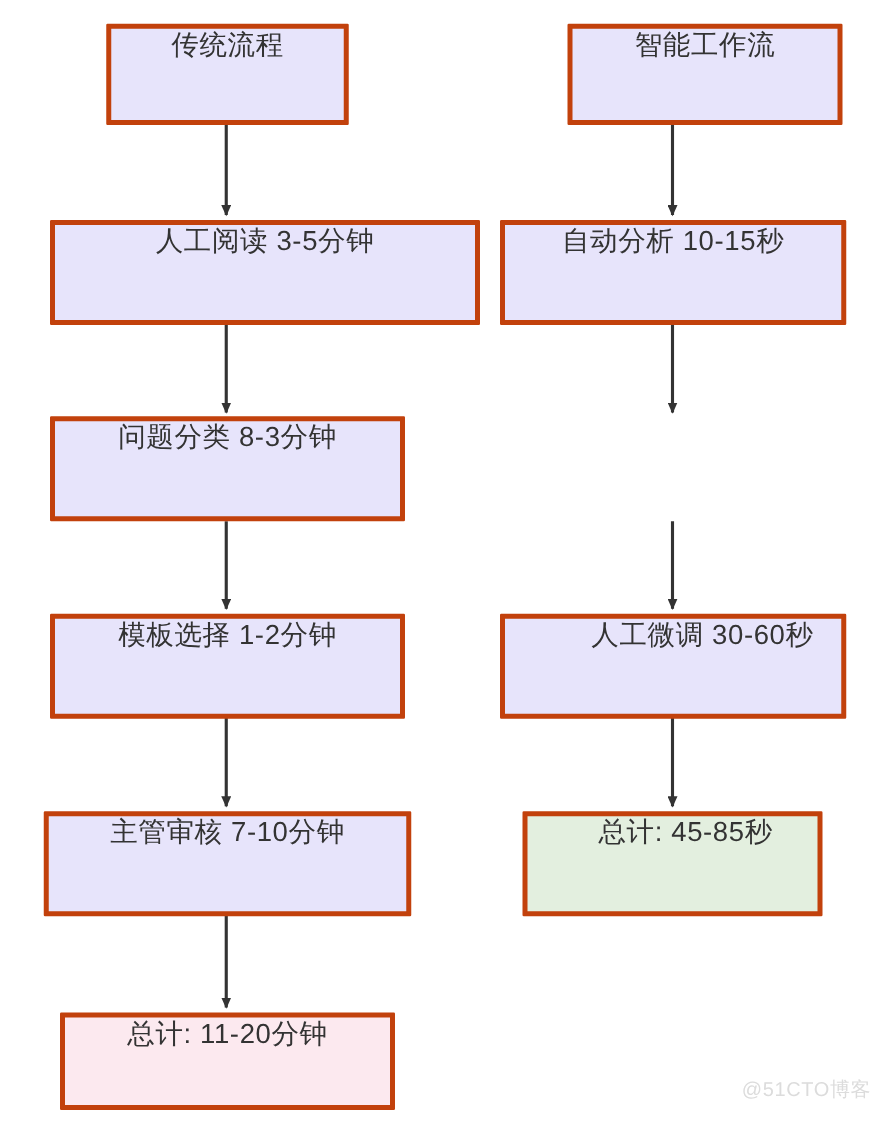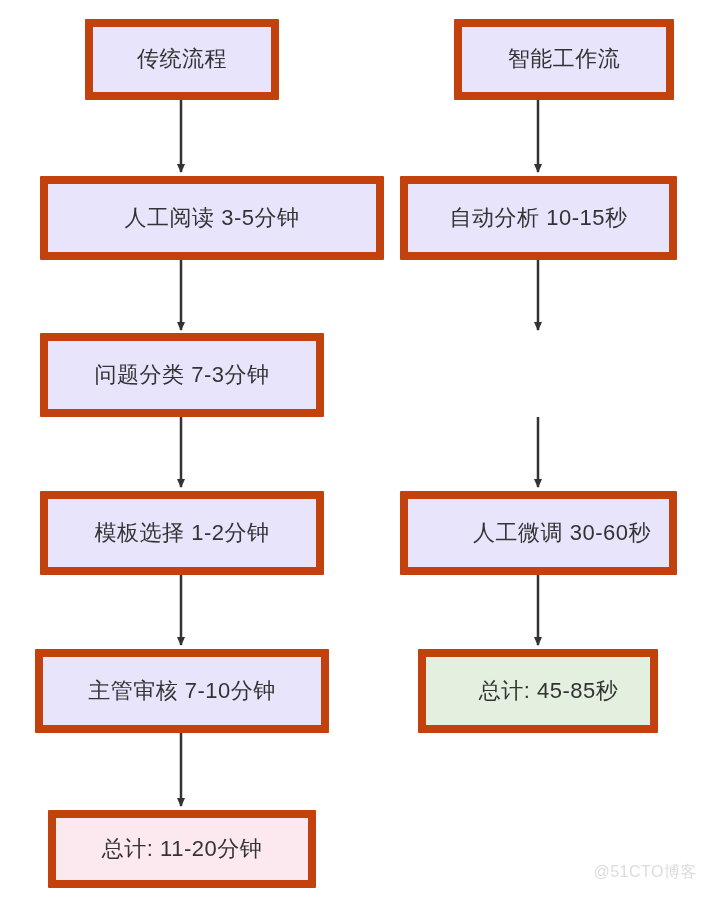--- a/index.html
+++ b/index.html
@@ -19,24 +19,23 @@
     position: absolute;
     left: 0;
     top: 0;
     width: 707px;
     height: 899px;
   }
 
   .node {
     position: absolute;
     box-sizing: border-box;
-    border: 8px solid #c2410c;
+    border: 4px solid #c2410c;
     background: #e7e4fb;
     display: flex;
-    align-items: center;
     justify-content: center;
     border-radius: 1px;
   }
   .node .label {
     font-size: 22px;
     color: #333333;
     line-height: 1.2;
     white-space: nowrap;
     letter-spacing: 0.5px;
   }
@@ -95,21 +94,21 @@
 
   <div class="node" style="left:85px; top:19px; width:194px; height:81px;">
     <span class="label">传统流程</span>
   </div>
 
   <div class="node" style="left:40px; top:176px; width:344px; height:84px;">
     <span class="label">人工阅读 3-5分钟</span>
   </div>
 
   <div class="node" style="left:40px; top:333px; width:284px; height:84px;">
-    <span class="label">问题分类 7-3分钟</span>
+    <span class="label">问题分类 8-3分钟</span>
   </div>
 
   <div class="node" style="left:40px; top:491px; width:284px; height:84px;">
     <span class="label">模板选择 1-2分钟</span>
   </div>
 
   <div class="node" style="left:35px; top:649px; width:294px; height:84px;">
     <span class="label">主管审核 7-10分钟</span>
   </div>
 

